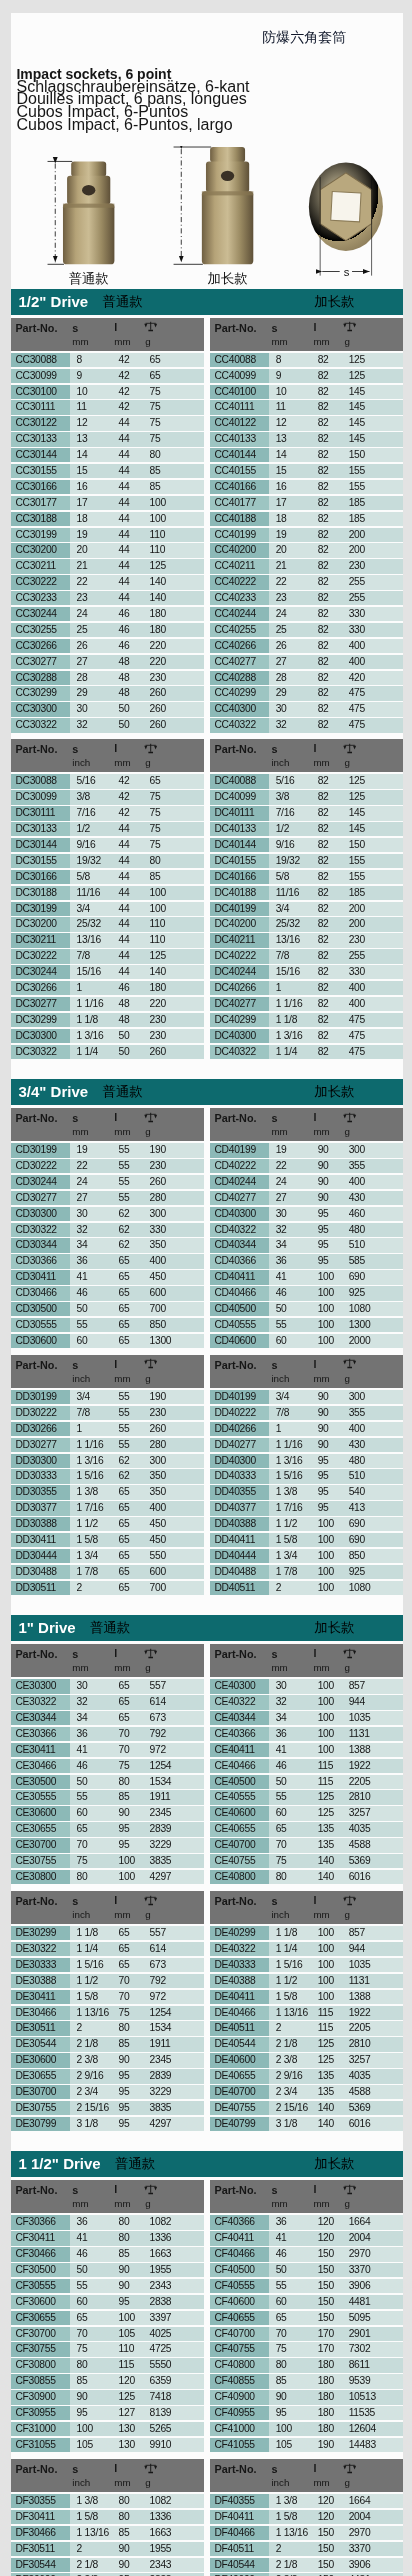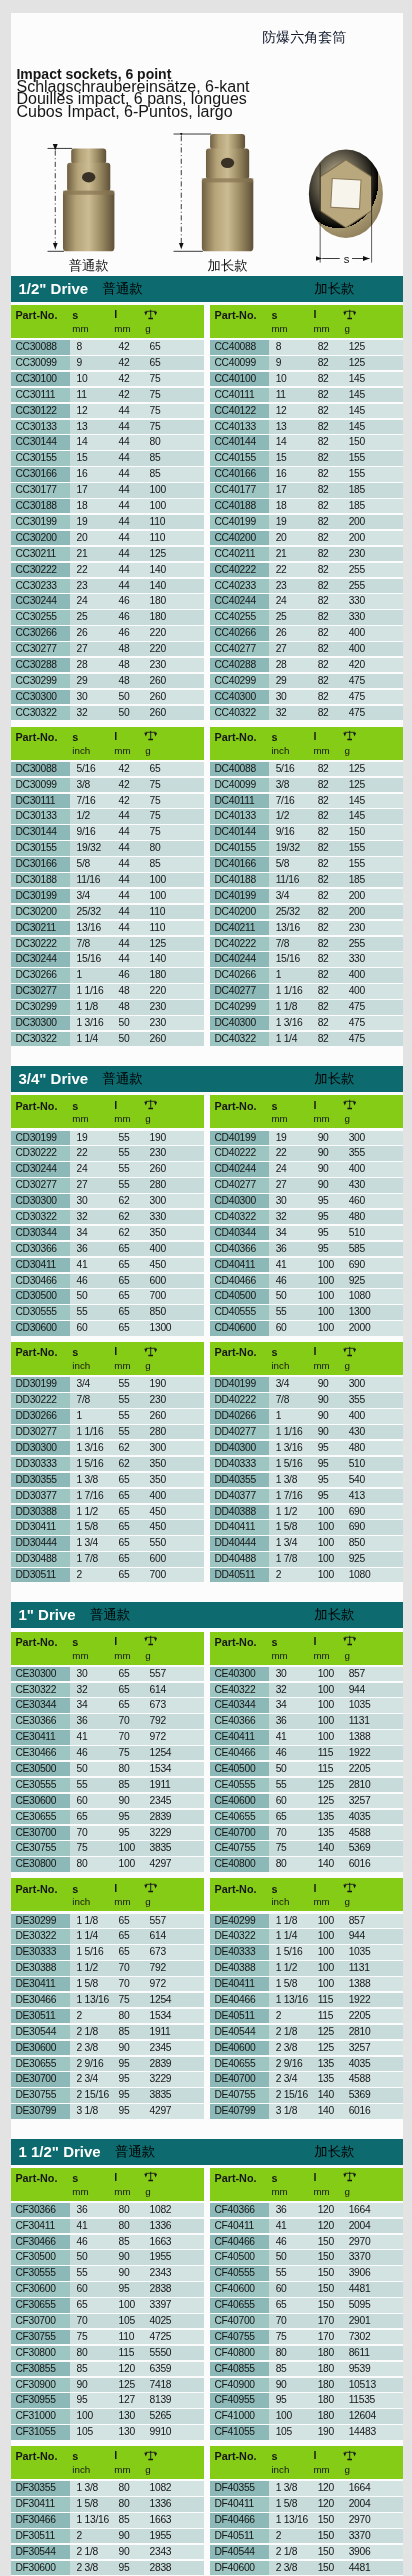--- a/index.html
+++ b/index.html
@@ -27,21 +27,21 @@
   .drive-text{
     display:inline-block;margin-left:7.2px;line-height:26px;color:#ffffff;
     font-weight:bold;font-size:15px;white-space:nowrap;
   }
   .bar-std{display:inline-block;margin-left:14.4px;line-height:26px;color:#000;font-size:13.4px;vertical-align:top;}
   .bar-long{position:absolute;left:303px;top:0;line-height:26px;color:#000;font-size:13.4px;}
   .tables{display:flex;gap:6.2px;margin-top:3.1px;}
   .tables.inch-group{margin-top:5.2px;}
   .tbl{width:193px;}
   .thead{
-    position:relative;height:33px;background:#84cc16;margin-bottom:2.1px;
+    position:relative;height:33px;background:#737373;margin-bottom:2.1px;
   }
   .th-part{position:absolute;left:4.1px;top:4.1px;font-weight:bold;font-size:10.8px;}
   .th-s{position:absolute;left:61px;top:4.1px;font-weight:bold;font-size:10.8px;}
   .th-l{position:absolute;left:103px;top:3.1px;font-weight:bold;font-size:10.8px;}
   .th-w{position:absolute;left:133px;top:3.6px;}
   .tu-s{position:absolute;left:61px;top:18px;font-size:9.8px;}
   .tu-l{position:absolute;left:103px;top:18px;font-size:9.8px;}
   .tu-g{position:absolute;left:134px;top:18px;font-size:9.8px;}
   .row{display:flex;height:14.4px;margin-bottom:1.5px;font-size:10.3px;line-height:14.4px;}
   .c-part{width:55px;padding-left:4.1px;letter-spacing:-0.3px;white-space:nowrap;}
@@ -57,20 +57,21 @@
 </style>
 </head>
 <body>
 
 <div class="content">
 
   <div class="titles">
     <div class="title-line bold">Impact sockets, 6 point</div>
     <div class="title-line">Schlagschraubereinsätze, 6-kant</div>
     <div class="title-line">Douilles impact, 6 pans, longues</div>
+    <div class="title-line">Cubos Impact, 6-Puntos</div>
     <div class="title-line">Cubos Impact, 6-Puntos, largo</div>
   </div>
   <div class="title-cn">防爆六角套筒</div>
 
   <svg class="diagram" width="392" height="143" viewBox="0 0 760 278">
     <defs>
       <linearGradient id="bronze" x1="0" y1="0" x2="1" y2="0">
         <stop offset="0" stop-color="#6f5f42"></stop>
           <stop offset="0.25" stop-color="#b5a378"></stop>
         <stop offset="0.5" stop-color="#cbbc94"></stop>

